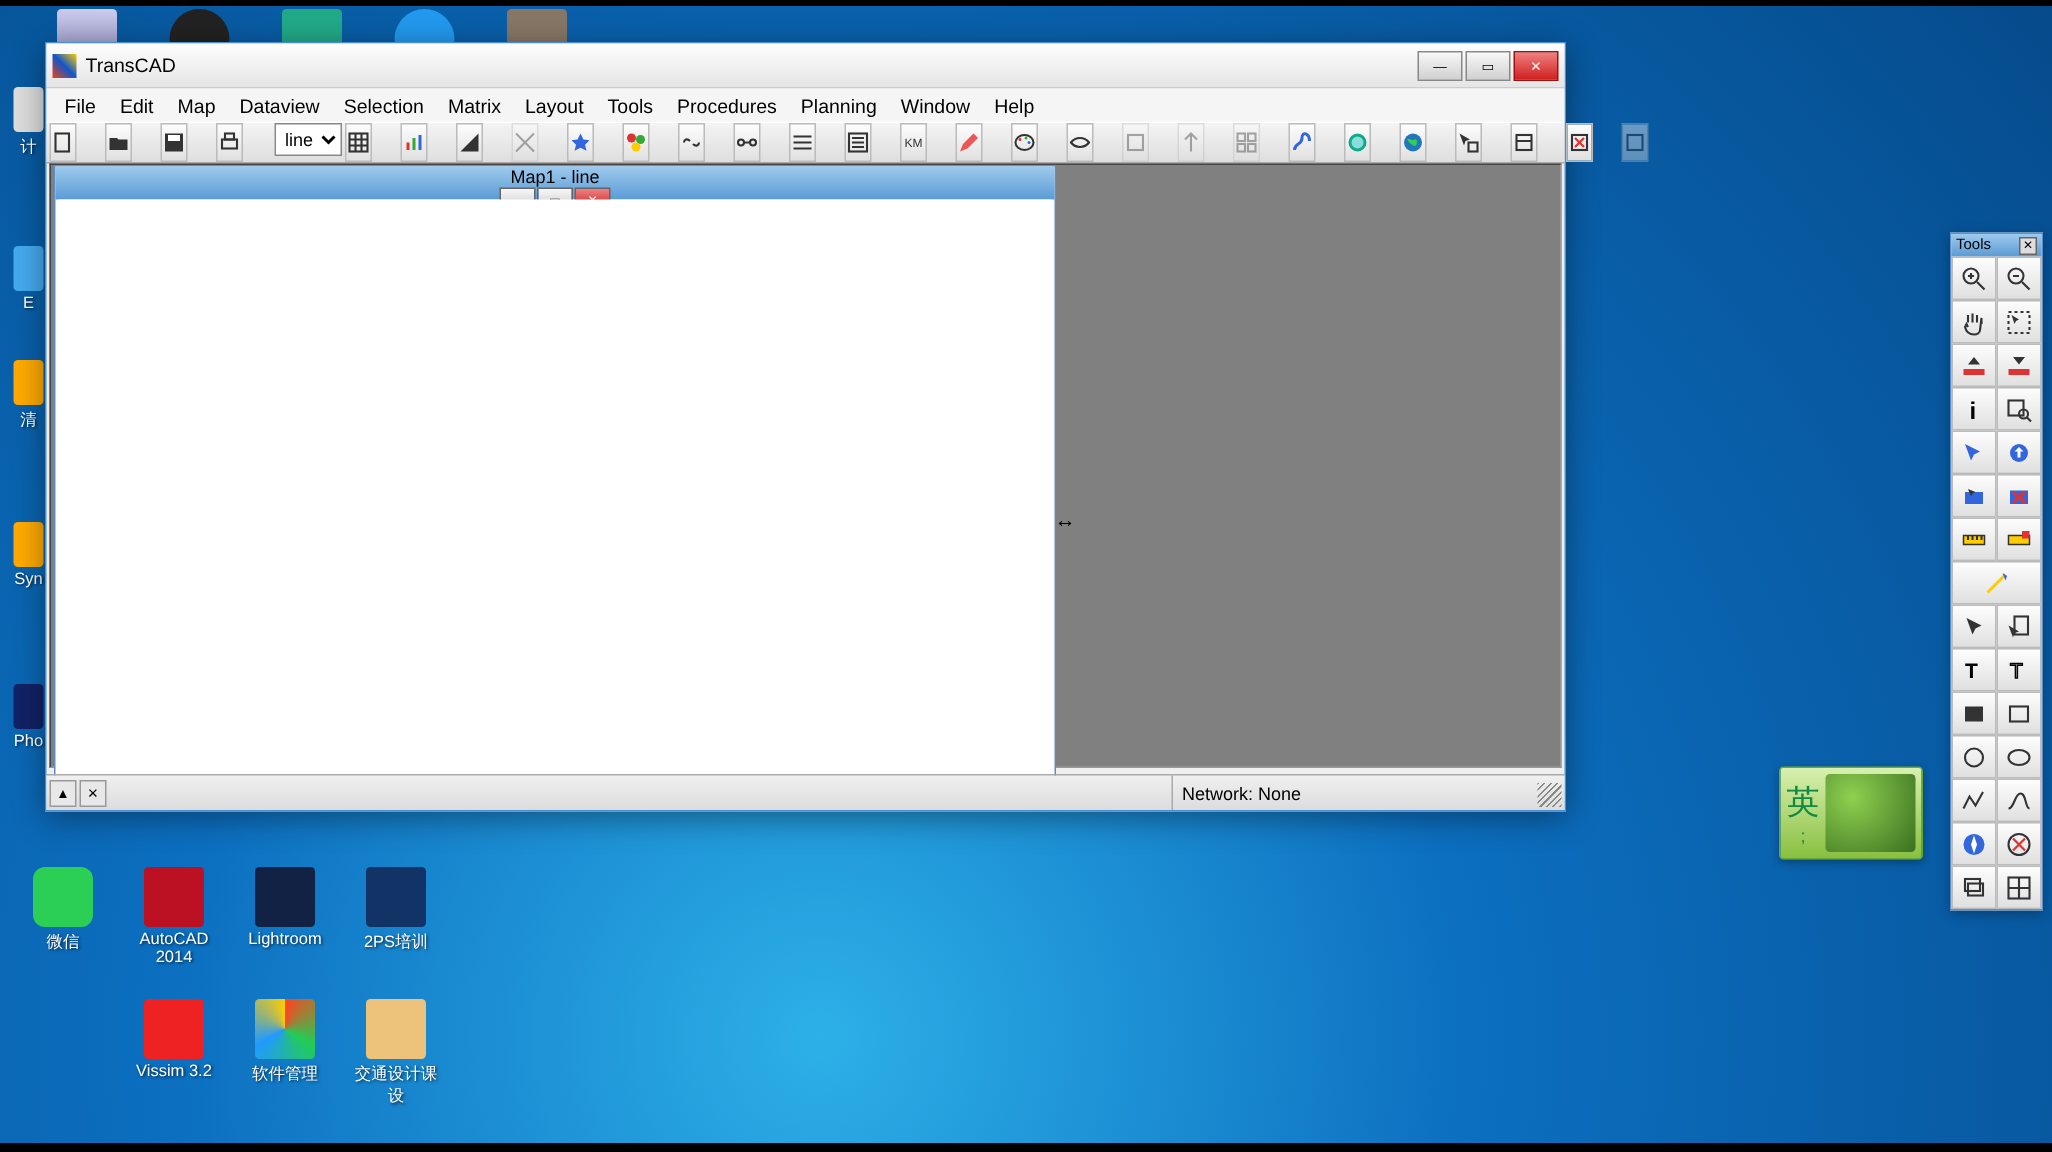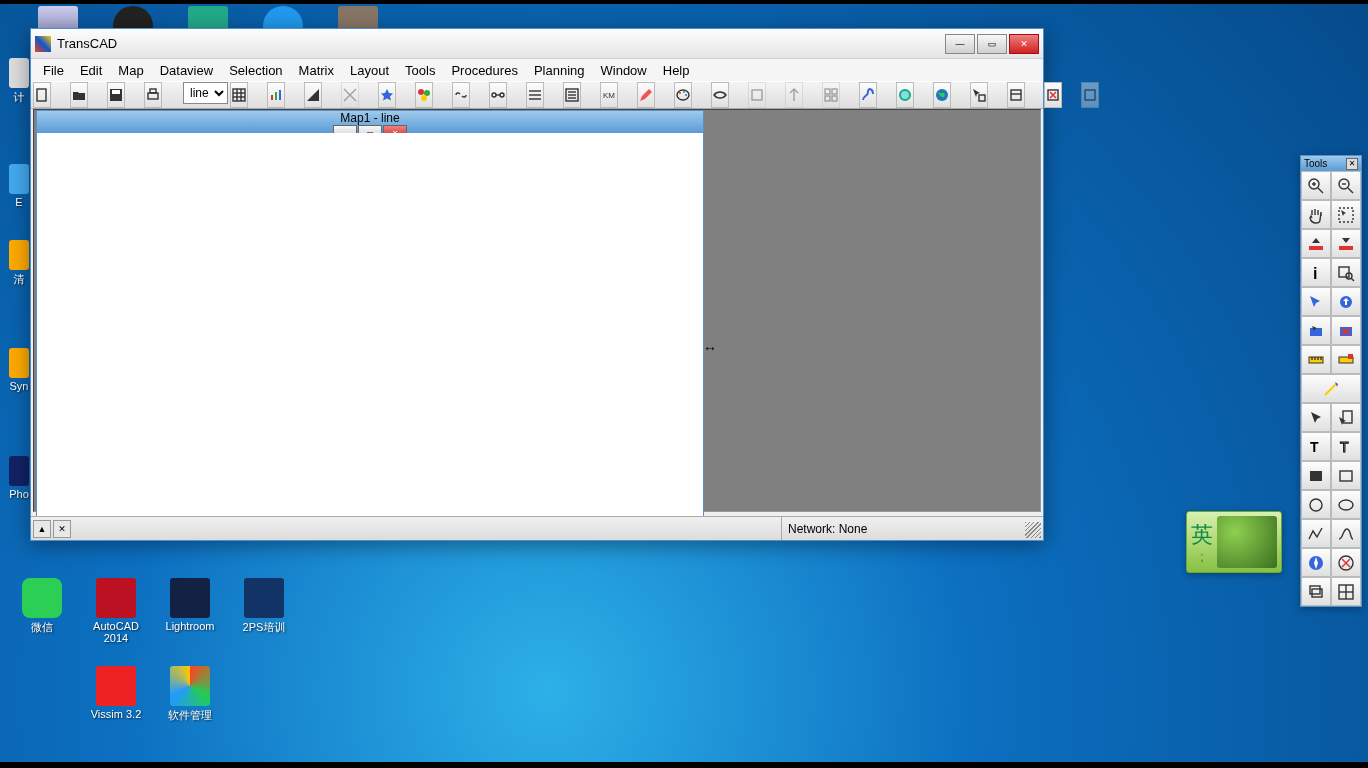--- a/index.html
+++ b/index.html
@@ -93,20 +93,21 @@
   <div class="desktop-icon" style="left:8px; top:348px; width:22px"><div class="ico" style="width:20px;height:30px;background:#fa0"></div><span>Syn</span></div>
   <div class="desktop-icon" style="left:8px; top:456px; width:22px"><div class="ico" style="width:20px;height:30px;background:#126"></div><span>Pho</span></div>
 
   <div class="desktop-icon" style="left:12px; top:578px"><div class="ico" style="background:#2bcf55;border-radius:8px"></div><span>微信</span></div>
   <div class="desktop-icon" style="left:86px; top:578px"><div class="ico" style="background:#b12"></div><span>AutoCAD 2014</span></div>
   <div class="desktop-icon" style="left:160px; top:578px"><div class="ico" style="background:#124"></div><span>Lightroom</span></div>
   <div class="desktop-icon" style="left:234px; top:578px"><div class="ico" style="background:#136"></div><span>2PS培训</span></div>
 
   <div class="desktop-icon" style="left:86px; top:666px"><div class="ico" style="background:#e22"></div><span>Vissim 3.2</span></div>
   <div class="desktop-icon" style="left:160px; top:666px"><div class="ico" style="background:conic-gradient(#f42,#2c5,#29f,#fc0)"></div><span>软件管理</span></div>
+  <div class="desktop-icon" style="left:234px; top:666px"><div class="ico" style="background:#edc27a"></div><span>交通设计课设</span></div>
 </div>
 
 <div class="window main-window">
   <div class="titlebar">
     <div class="app-icon"></div>
     <div class="title">TransCAD</div>
     <div class="win-btns">
       <div class="win-btn">—</div>
       <div class="win-btn">▭</div>
       <div class="win-btn close">✕</div>

